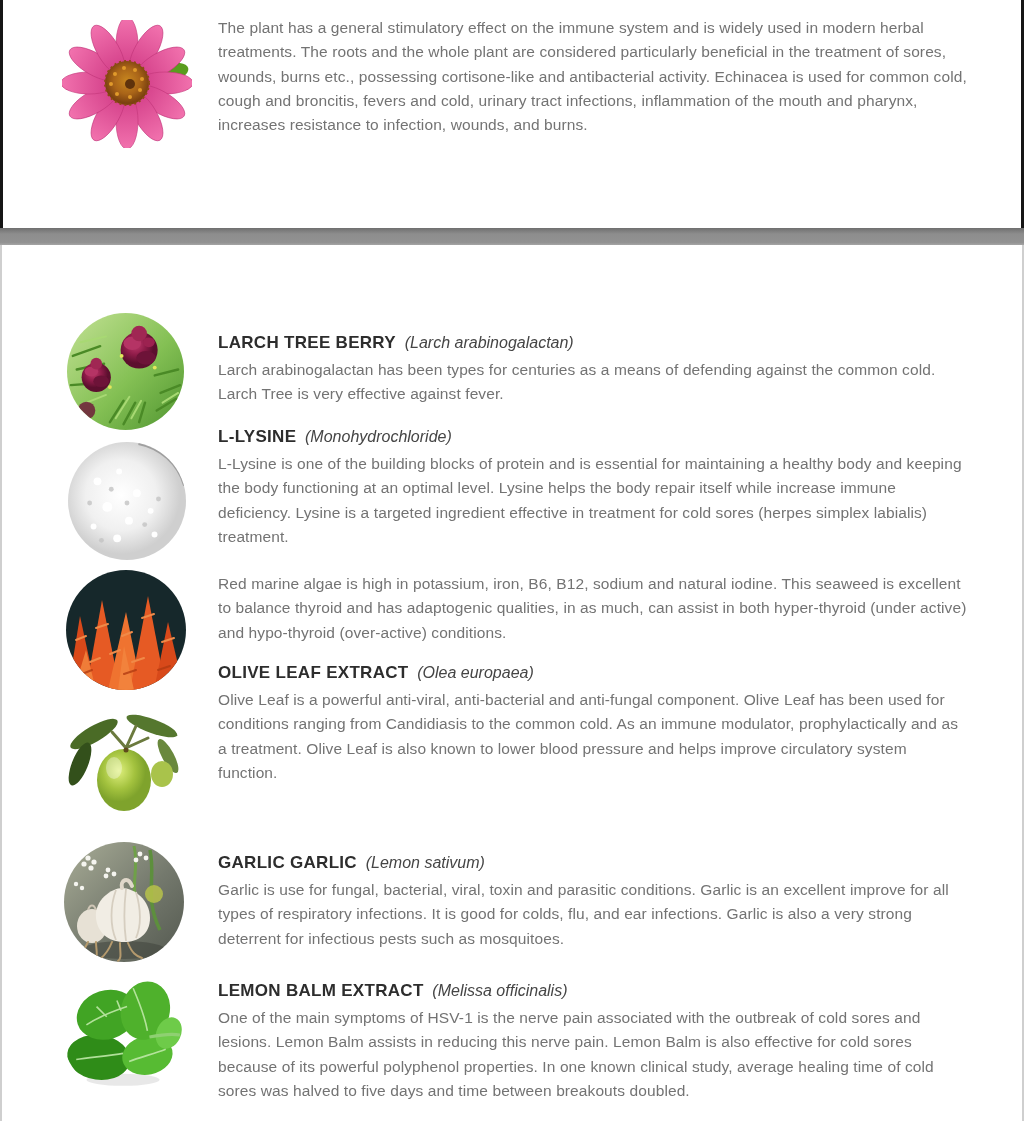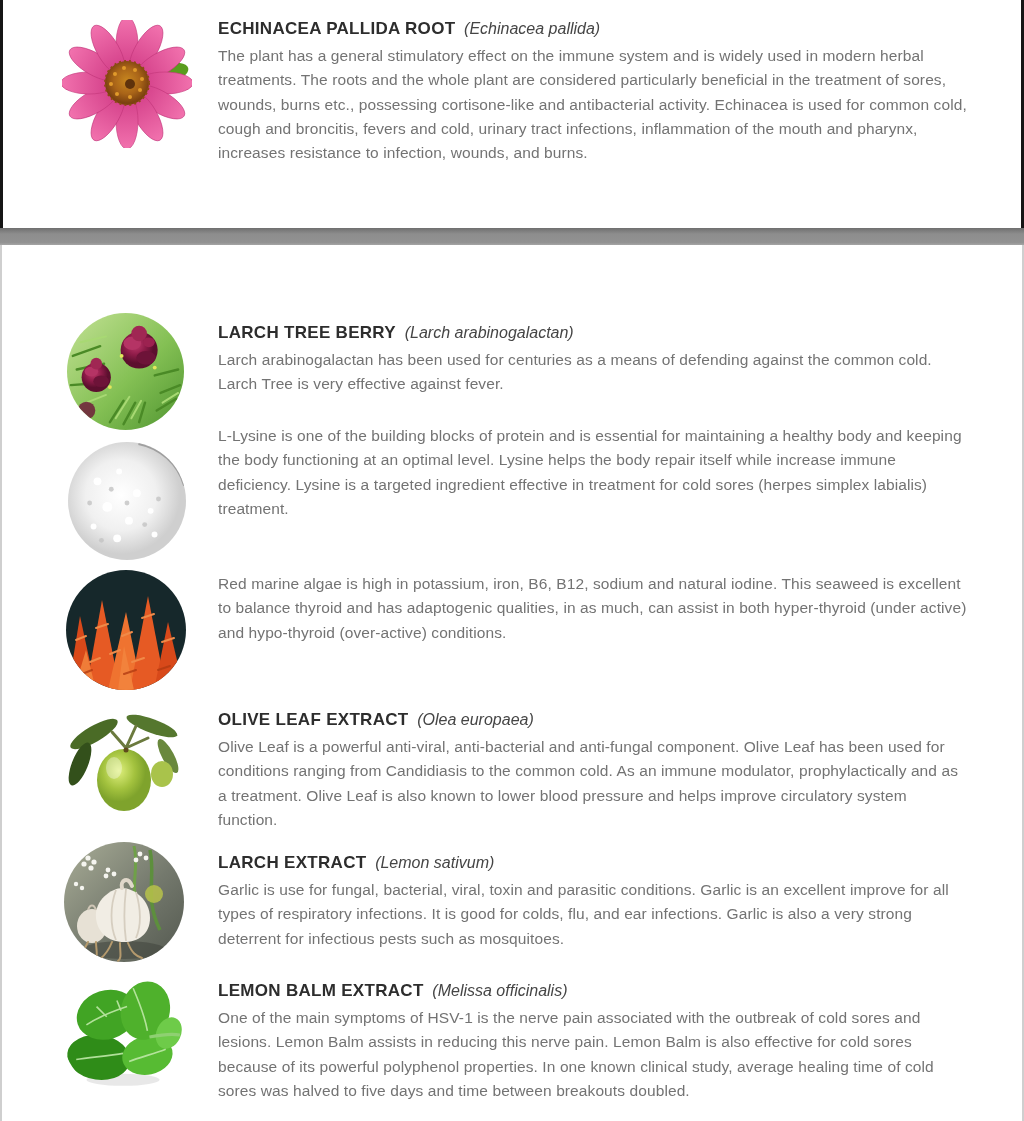--- a/index.html
+++ b/index.html
@@ -67,24 +67,20 @@
       <circle cx="73" cy="50" r="2" fill="#e09a2b"></circle>
         <circle cx="80" cy="59" r="2" fill="#e09a2b"></circle>
       <circle cx="78" cy="70" r="2" fill="#e09a2b"></circle>
         <circle cx="68" cy="77" r="2" fill="#e09a2b"></circle>
       <circle cx="55" cy="74" r="2" fill="#e09a2b"></circle>
         <circle cx="49" cy="64" r="2" fill="#e09a2b"></circle>
       <circle cx="68" cy="64" r="5" fill="#5f330c"></circle>
     </svg>
   </div>
   <div class="txt" style="top:16px">
-    <div class="heading">
-      <span class="name">ECHINACEA PALLIDA ROOT</span>
-      <span class="latin">(Echinacea pallida)</span>
-    </div>
     <p class="desc">The plant has a general stimulatory effect on the immune system and is widely used in modern herbal treatments. The roots and the whole plant are considered particularly beneficial in the treatment of sores, wounds, burns etc., possessing cortisone-like and antibacterial activity. Echinacea is used for common cold, cough and broncitis, fevers and cold, urinary tract infections, inflammation of the mouth and pharynx, increases resistance to infection, wounds, and burns.</p>
   </div>
 
   <div class="thumb" style="left:67px;top:313px;width:117px;height:117px">
     <svg viewBox="0 0 120 120">
       <defs>
         <linearGradient id="lgrad" x1="0" y1="0" x2="1" y2="1">
           <stop offset="0%" stop-color="#c4e295"></stop>
             <stop offset="55%" stop-color="#84c054"></stop>
             <stop offset="100%" stop-color="#4f9430"></stop>
@@ -126,26 +122,26 @@
         <ellipse cx="81" cy="46" rx="10" ry="7" fill="#6d1338"></ellipse>
         <circle cx="74" cy="21" r="8" fill="#a02753"></circle>
         <ellipse cx="84" cy="30" rx="6" ry="5" fill="#9c2250"></ellipse>
       </g>
       <circle cx="20" cy="100" r="9" fill="#6d1338" opacity=".8"></circle>
       <circle cx="56" cy="44" r="2" fill="#e4e65c"></circle>
         <circle cx="90" cy="56" r="2" fill="#e4e65c"></circle>
       <circle cx="44" cy="76" r="2" fill="#e4e65c"></circle>
     </svg>
   </div>
-  <div class="txt" style="top:320px">
+  <div class="txt" style="top:330px">
     <div class="heading">
       <span class="name">LARCH TREE BERRY</span>
       <span class="latin">(Larch arabinogalactan)</span>
     </div>
-    <p class="desc">Larch arabinogalactan has been used for centuries as a means of defending against the common cold. Larch Tree is very effective against fever.</p>
+    <p class="desc">Larch arabinogalactan has been types for centuries as a means of defending against the common cold. Larch Tree is very effective against fever.</p>
   </div>
 
   <div class="thumb" style="left:68px;top:442px;width:118px;height:118px">
     <svg viewBox="0 0 120 120">
       <defs>
         <radialGradient id="wg" cx="45%" cy="45%">
           <stop offset="0%" stop-color="#ffffff"></stop>
             <stop offset="60%" stop-color="#f0f0f0"></stop>
             <stop offset="100%" stop-color="#cfcfcf"></stop>
         </radialGradient>
@@ -168,20 +164,24 @@
         <circle cx="44" cy="48" r="2.5"></circle>
           <circle cx="60" cy="62" r="2.5"></circle>
           <circle cx="78" cy="84" r="2.5"></circle>
         <circle cx="34" cy="100" r="2.5"></circle>
           <circle cx="22" cy="62" r="2.5"></circle>
           <circle cx="92" cy="58" r="2.5"></circle>
       </g>
     </svg>
   </div>
   <div class="txt" style="top:424px">
+    <div class="heading">
+      <span class="name">L-LYSINE</span>
+      <span class="latin">(Monohydrochloride)</span>
+    </div>
     <p class="desc">L-Lysine is one of the building blocks of protein and is essential for maintaining a healthy body and keeping the body functioning at an optimal level. Lysine helps the body repair itself while increase immune deficiency. Lysine is a targeted ingredient effective in treatment for cold sores (herpes simplex labialis) treatment.</p>
   </div>
 
   <div class="thumb" style="left:66px;top:570px;width:120px;height:120px">
     <svg viewBox="0 0 120 120">
       <rect width="120" height="120" fill="#16282b"></rect>
       <g>
         <path d="M2 120 L14 46 L30 120 Z" fill="#d8491a"></path>
         <path d="M20 120 L36 30 L54 120 Z" fill="#e65a24"></path>
         <path d="M42 120 L60 42 L76 120 Z" fill="#ef7330"></path>
@@ -225,21 +225,21 @@
       <ellipse cx="88" cy="24" rx="27" ry="7" fill="#55772e" transform="rotate(20 88 24)"></ellipse>
       <ellipse cx="16" cy="62" rx="23" ry="8" fill="#33501b" transform="rotate(-68 16 62)"></ellipse>
       <ellipse cx="104" cy="54" rx="19" ry="6" fill="#69883d" transform="rotate(62 104 54)"></ellipse>
       <path d="M62 46 L72 24 M62 46 L48 30 M62 46 L84 36" stroke="#6b7a3e" stroke-width="3" fill="none" stroke-linecap="round"></path>
       <ellipse cx="98" cy="72" rx="11" ry="13" fill="#a9c34b"></ellipse>
       <ellipse cx="60" cy="78" rx="27" ry="31" fill="url(#og)"></ellipse>
       <ellipse cx="50" cy="66" rx="8" ry="11" fill="#ffffff" opacity=".35"></ellipse>
       <circle cx="62" cy="48" r="2.5" fill="#5e4a1c"></circle>
     </svg>
   </div>
-  <div class="txt" style="top:707px">
+  <div class="txt" style="top:660px">
     <div class="heading">
       <span class="name">OLIVE LEAF EXTRACT</span>
       <span class="latin">(Olea europaea)</span>
     </div>
     <p class="desc">Olive Leaf is a powerful anti-viral, anti-bacterial and anti-fungal component. Olive Leaf has been used for conditions ranging from Candidiasis to the common cold. As an immune modulator, prophylactically and as a treatment. Olive Leaf is also known to lower blood pressure and helps improve circulatory system function.</p>
   </div>
 
   <div class="thumb" style="left:64px;top:842px;width:120px;height:120px">
     <svg viewBox="0 0 120 120">
       <defs>
@@ -281,21 +281,21 @@
         <path d="M48 100 C 44 110 40 114 36 117"></path>
         <path d="M56 101 C 56 111 58 116 54 119"></path>
         <path d="M64 101 C 68 111 72 114 78 116"></path>
         <path d="M24 100 C 20 108 18 112 14 114"></path>
         <path d="M32 100 C 32 108 34 112 32 116"></path>
       </g>
     </svg>
   </div>
   <div class="txt" style="top:850px">
     <div class="heading">
-      <span class="name">LARCH EXTRACT</span>
+      <span class="name">GARLIC GARLIC</span>
       <span class="latin">(Lemon sativum)</span>
     </div>
     <p class="desc">Garlic is use for fungal, bacterial, viral, toxin and parasitic conditions. Garlic is an excellent improve for all types of respiratory infections. It is good for colds, flu, and ear infections. Garlic is also a very strong deterrent for infectious pests such as mosquitoes.</p>
   </div>
 
   <div class="thumb" style="left:62px;top:972px;width:122px;height:122px">
     <svg viewBox="0 0 120 120">
       <rect width="120" height="120" fill="#ffffff"></rect>
       <ellipse cx="60" cy="106" rx="36" ry="6" fill="#d9d9d9" opacity=".6"></ellipse>
       <ellipse cx="36" cy="84" rx="31" ry="22" fill="#2f8c18" transform="rotate(8 36 84)"></ellipse>

